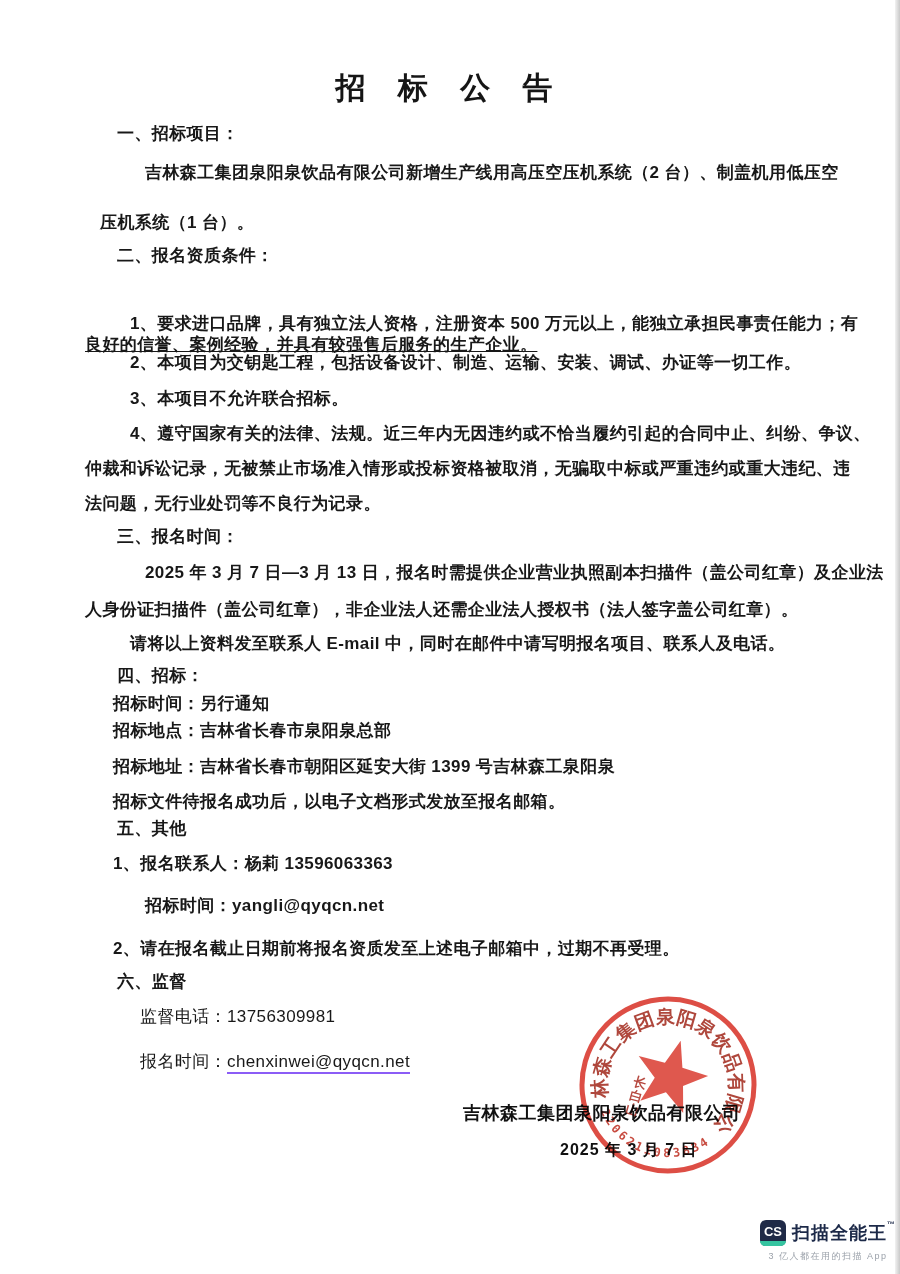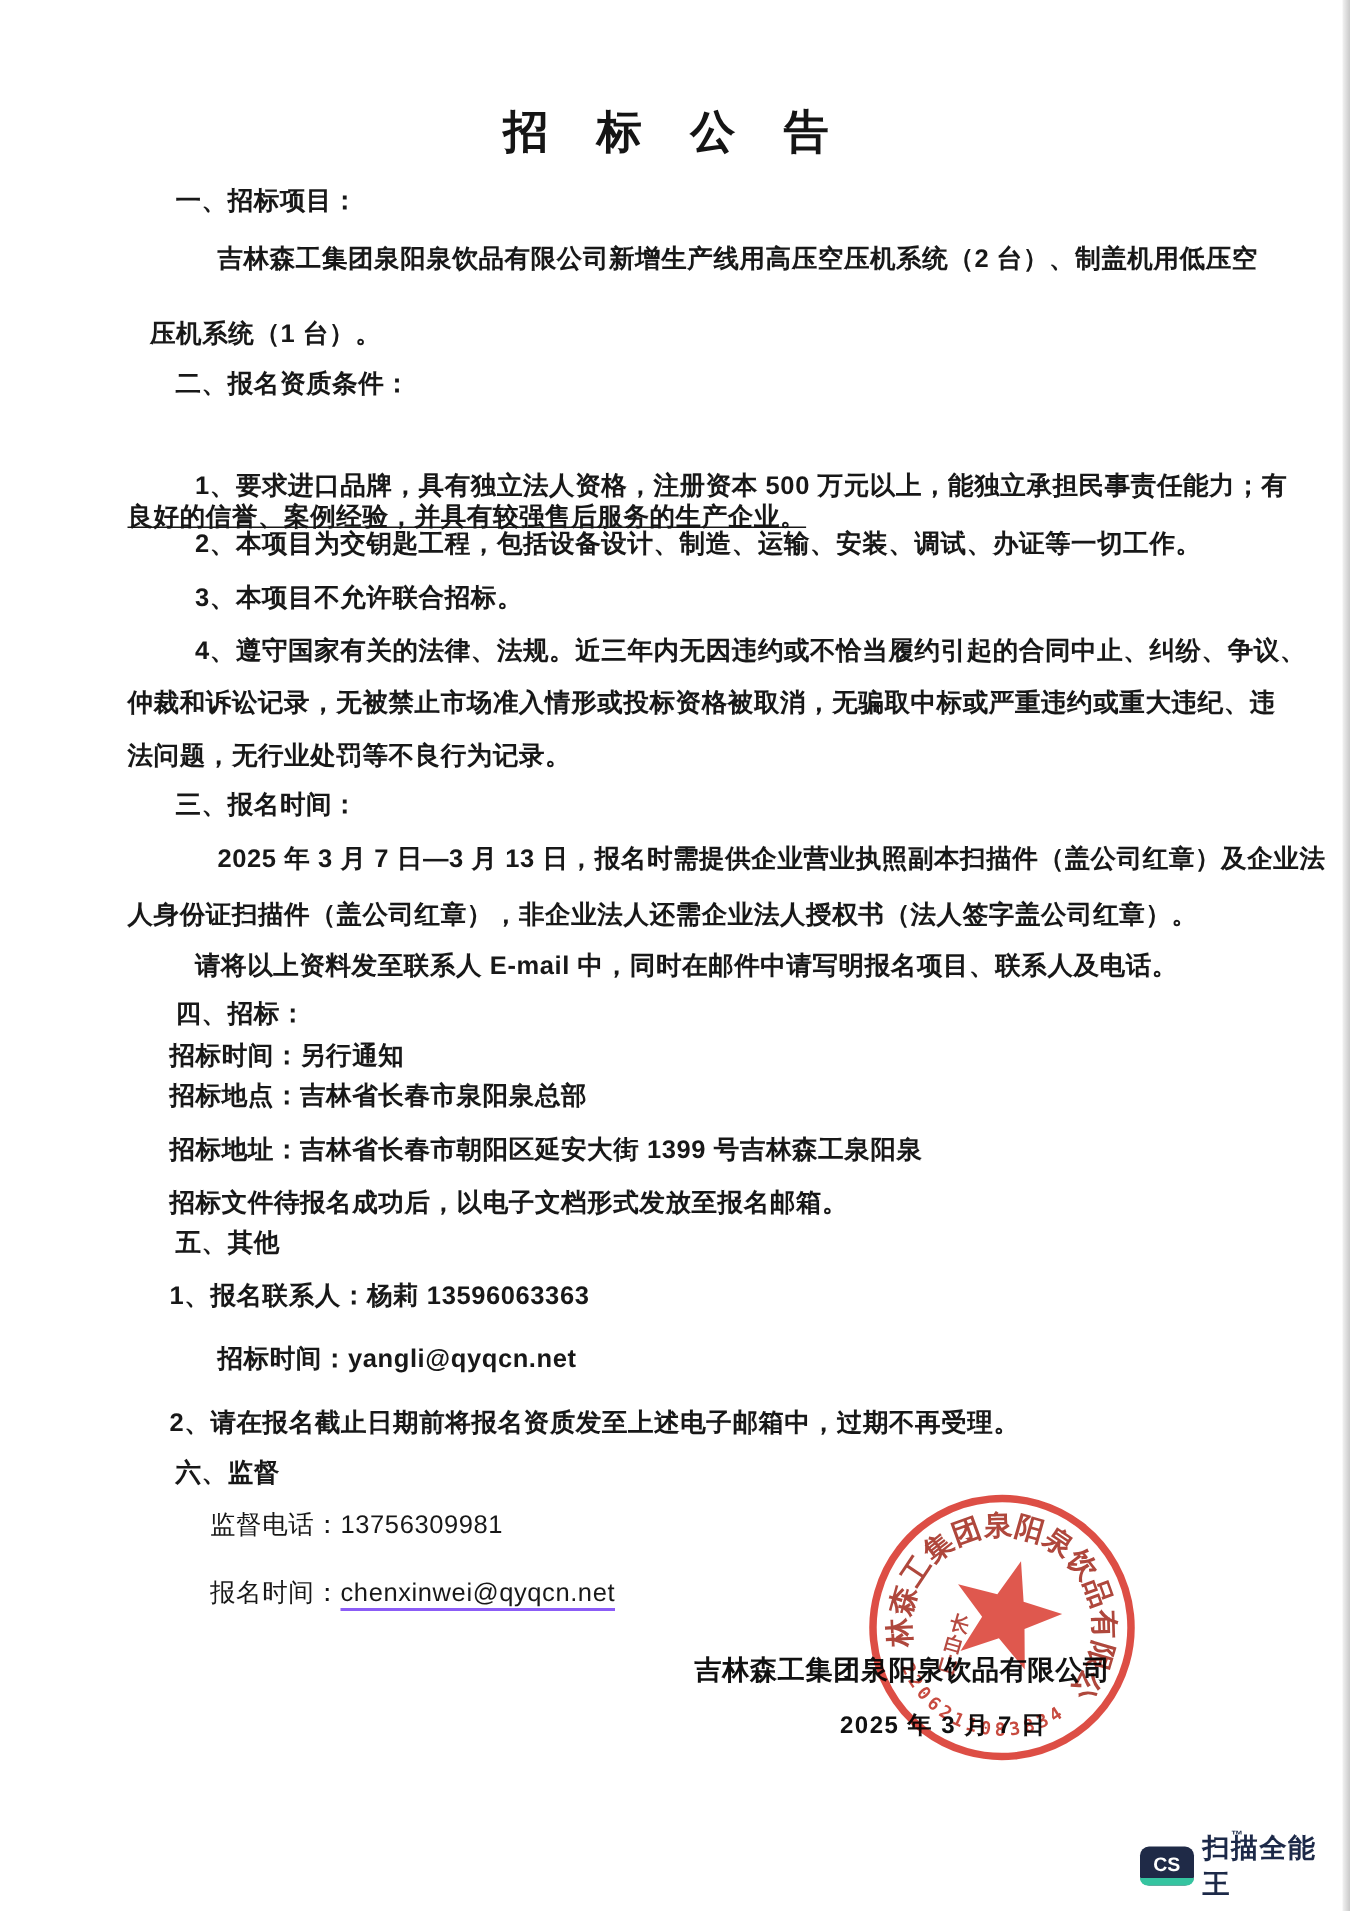--- a/index.html
+++ b/index.html
@@ -29,21 +29,21 @@
   .line.sub{left:140px;font-weight:400;}
   .line .u{border-bottom:2px solid #8b5cf6;padding-bottom:1px;}
   .sig-company{position:absolute;left:463px;top:1101px;font-size:18px;font-weight:700;
     letter-spacing:0.5px;z-index:2;}
   .sig-date{position:absolute;left:560px;top:1140px;font-size:16px;font-weight:700;
     letter-spacing:1px;z-index:2;}
   .seal{position:absolute;left:566px;top:983px;width:204px;height:204px;z-index:3;
     mix-blend-mode:multiply;opacity:0.92;}
   .watermark{position:absolute;left:760px;top:1220px;width:136px;z-index:2;}
   .wm-row{display:flex;align-items:center;gap:6px;}
-  .wm-logo{width:36px;height:26px;border-radius:6px;background:#1f2a47;position:relative;
+  .wm-logo{width:26px;height:26px;border-radius:6px;background:#1f2a47;position:relative;
     display:flex;align-items:center;justify-content:center;}
   .wm-logo .cs{color:#fff;font-size:13px;font-weight:700;letter-spacing:0;line-height:1;
     margin-top:-3px;}
   .wm-logo .teal{position:absolute;bottom:0;left:0;width:100%;height:5px;
     background:#35c4a0;border-radius:0 0 6px 6px;}
   .wm-name{font-size:18px;font-weight:700;color:#1c2948;letter-spacing:1px;position:relative;}
   .wm-name sup{font-size:8px;position:absolute;top:-1px;}
   .wm-tagline{margin-top:4px;font-size:9px;color:#9ba1aa;letter-spacing:1.5px;
     text-align:center;white-space:nowrap;}
 </style>

